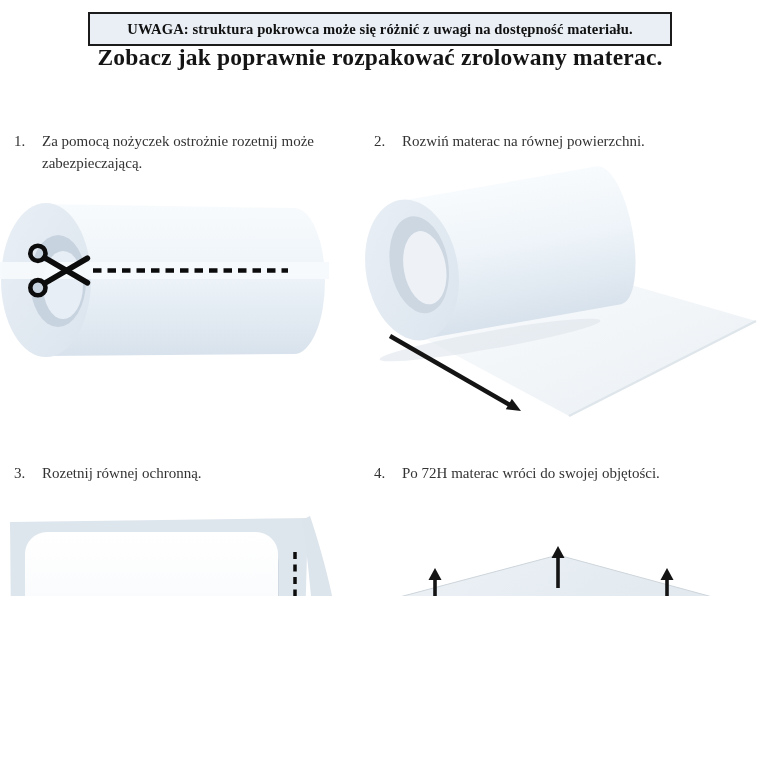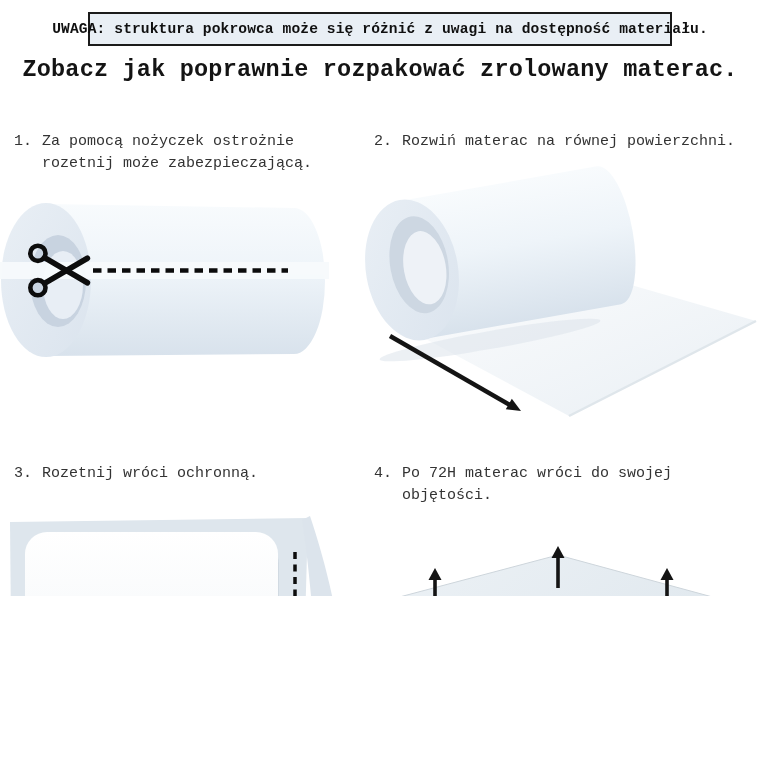--- a/index.html
+++ b/index.html
@@ -1,21 +1,21 @@
 <!DOCTYPE html>
 <html><head>
 <meta charset="utf-8">
 <style>
   html,body{margin:0;padding:0;background:#ffffff;overflow:hidden;}
   .page{position:relative;width:760px;height:596px;background:#ffffff;
-        font-family:Liberation Mono, monospace;color:#1a1a1a;}
+        font-family:Liberation Serif, serif;color:#1a1a1a;}
   .banner{position:absolute;left:88px;top:12px;width:584px;height:34px;box-sizing:border-box;
           border:2px solid #1b1b1b;background:#e9eff5;display:flex;align-items:center;justify-content:center;}
   .banner span{font-weight:700;font-size:14.6px;color:#101010;letter-spacing:.1px;white-space:nowrap;}
-  .title{position:absolute;left:0;top:56px;width:760px;text-align:center;
+  .title{position:absolute;left:0;top:44px;width:760px;text-align:center;
          font-size:23.5px;font-weight:700;color:#141414;letter-spacing:.2px;}
   .step{position:absolute;display:flex;font-size:15px;line-height:21.5px;color:#333333;}
   .step .num{width:28px;flex:none;}
   .step .txt{flex:1;}
   #step-1{left:14px;top:131px;width:312px;}
   #step-2{left:374px;top:131px;width:380px;}
   #step-3{left:14px;top:463px;width:330px;}
   #step-4{left:374px;top:463px;width:382px;}
   .ill{position:absolute;}
   #ill-1{left:0;top:186px;}
@@ -78,21 +78,21 @@
   <div class="step" id="step-1">
     <span class="num">1.</span>
     <span class="txt">Za pomocą nożyczek ostrożnie rozetnij może zabezpieczającą.</span>
   </div>
   <div class="step" id="step-2">
     <span class="num">2.</span>
     <span class="txt">Rozwiń materac na równej powierzchni.</span>
   </div>
   <div class="step" id="step-3">
     <span class="num">3.</span>
-    <span class="txt">Rozetnij wróci ochronną.</span>
+    <span class="txt">Rozetnij równej ochronną.</span>
   </div>
   <div class="step" id="step-4">
     <span class="num">4.</span>
     <span class="txt">Po 72H materac wróci do swojej objętości.</span>
   </div>
 
   <svg class="ill" id="ill-1" width="350" height="215" viewBox="0 0 350 215">
     <path d="M 46 18 L 294 22 A 31 73 0 0 1 294 168 L 46 170 Z" fill="url(#gBody)"></path>
     <ellipse cx="46" cy="94" rx="45" ry="77" fill="url(#gCap)"></ellipse>
     <ellipse cx="58" cy="95" rx="28" ry="46" fill="#c8d3e0"></ellipse>

